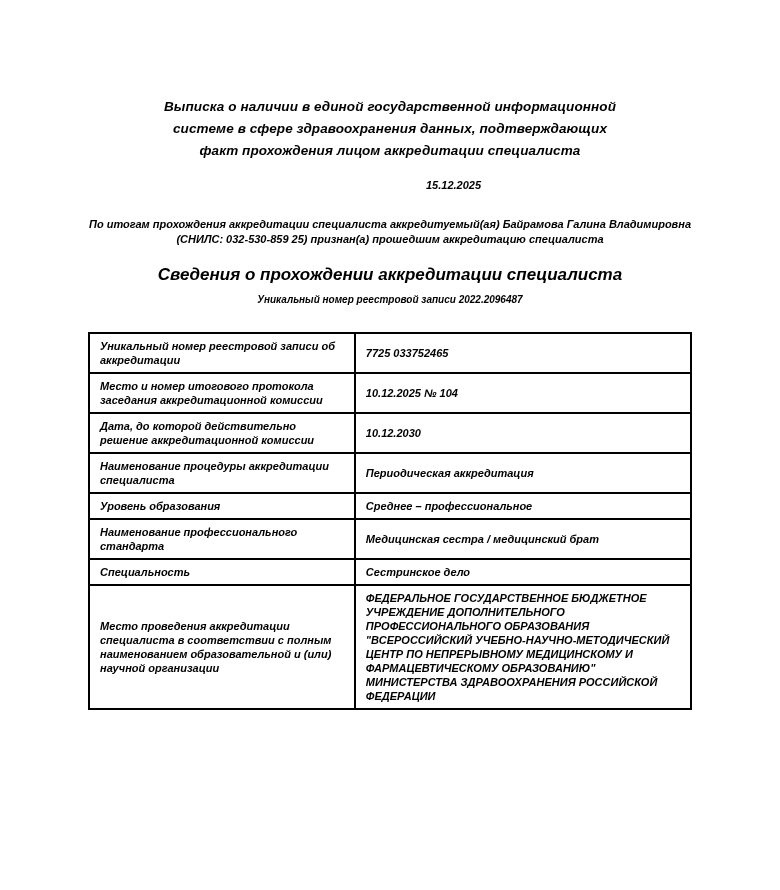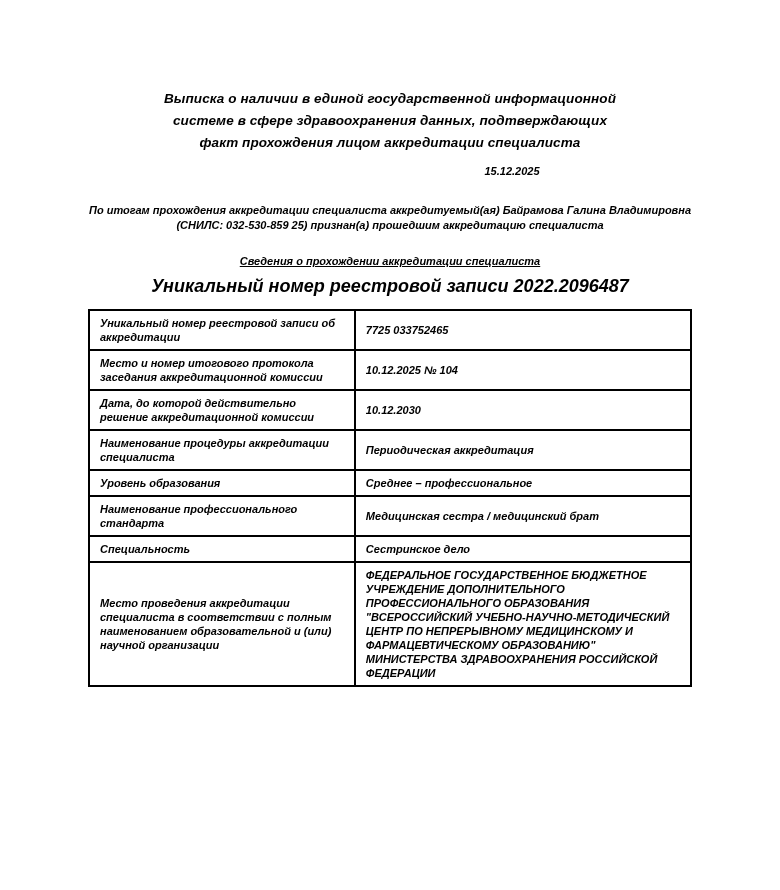--- a/index.html
+++ b/index.html
@@ -17,30 +17,30 @@
   }
   .page{
     width:780px;
     height:890px;
     background:var(--bg);
     padding-top:88px;
     overflow:hidden;
   }
   .doc-title{
     width:470px;
-    margin:0 auto;
+    margin:8px auto;
     text-align:center;
     font-size:13.5px;
     line-height:22px;
     letter-spacing:.1px;
   }
   .date-block{
     width:172px;
-    margin:10px 182px 0 auto;
-    text-align:center;
+    margin:16px 182px 0 auto;
+    text-align:left;
   }
   .date-value{
     font-size:11px;
     line-height:14px;
     padding-bottom:3px;
   }
   .date-caption{
     border-top:2px solid var(--border);
     font-size:11px;
     line-height:13px;
@@ -50,33 +50,32 @@
   .intro{
     width:632px;
     margin:22px auto 0 auto;
     text-align:center;
     font-size:11px;
     line-height:15px;
   }
   .section-heading{
     margin-top:21px;
     text-align:center;
-    font-size:11px;
+    font-size:17px;
     line-height:14px;
-    text-decoration:underline;
   }
   .registry-heading{
     margin-top:9px;
     text-align:center;
-    font-size:18px;
+    font-size:10px;
     line-height:18px;
   }
   table.acc-table{
     width:604px;
-    margin:14px auto 0 auto;
+    margin:23px auto 0 auto;
     border-collapse:collapse;
     table-layout:fixed;
   }
   table.acc-table td{
     border:2px solid var(--border);
     font-size:11px;
     line-height:14px;
     padding:5px 10px;
     vertical-align:middle;
   }

